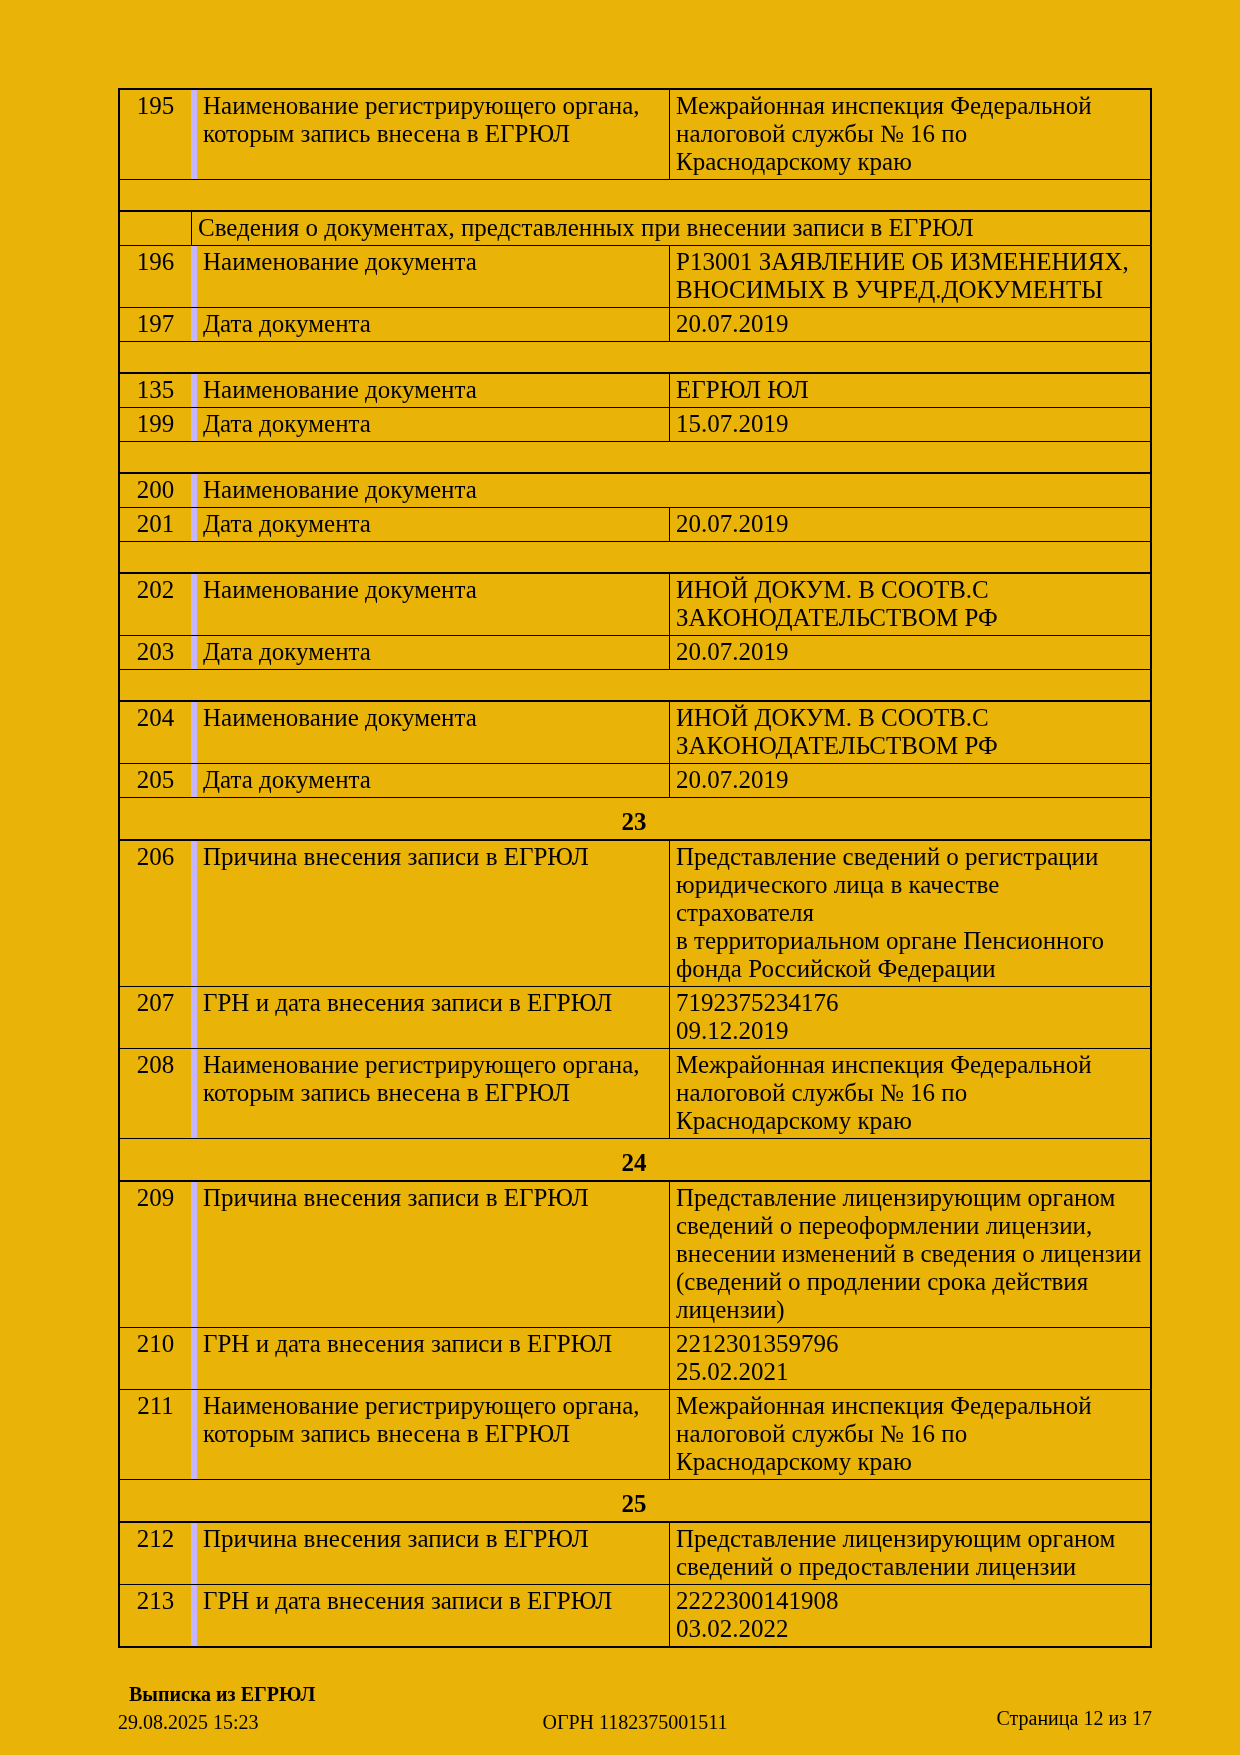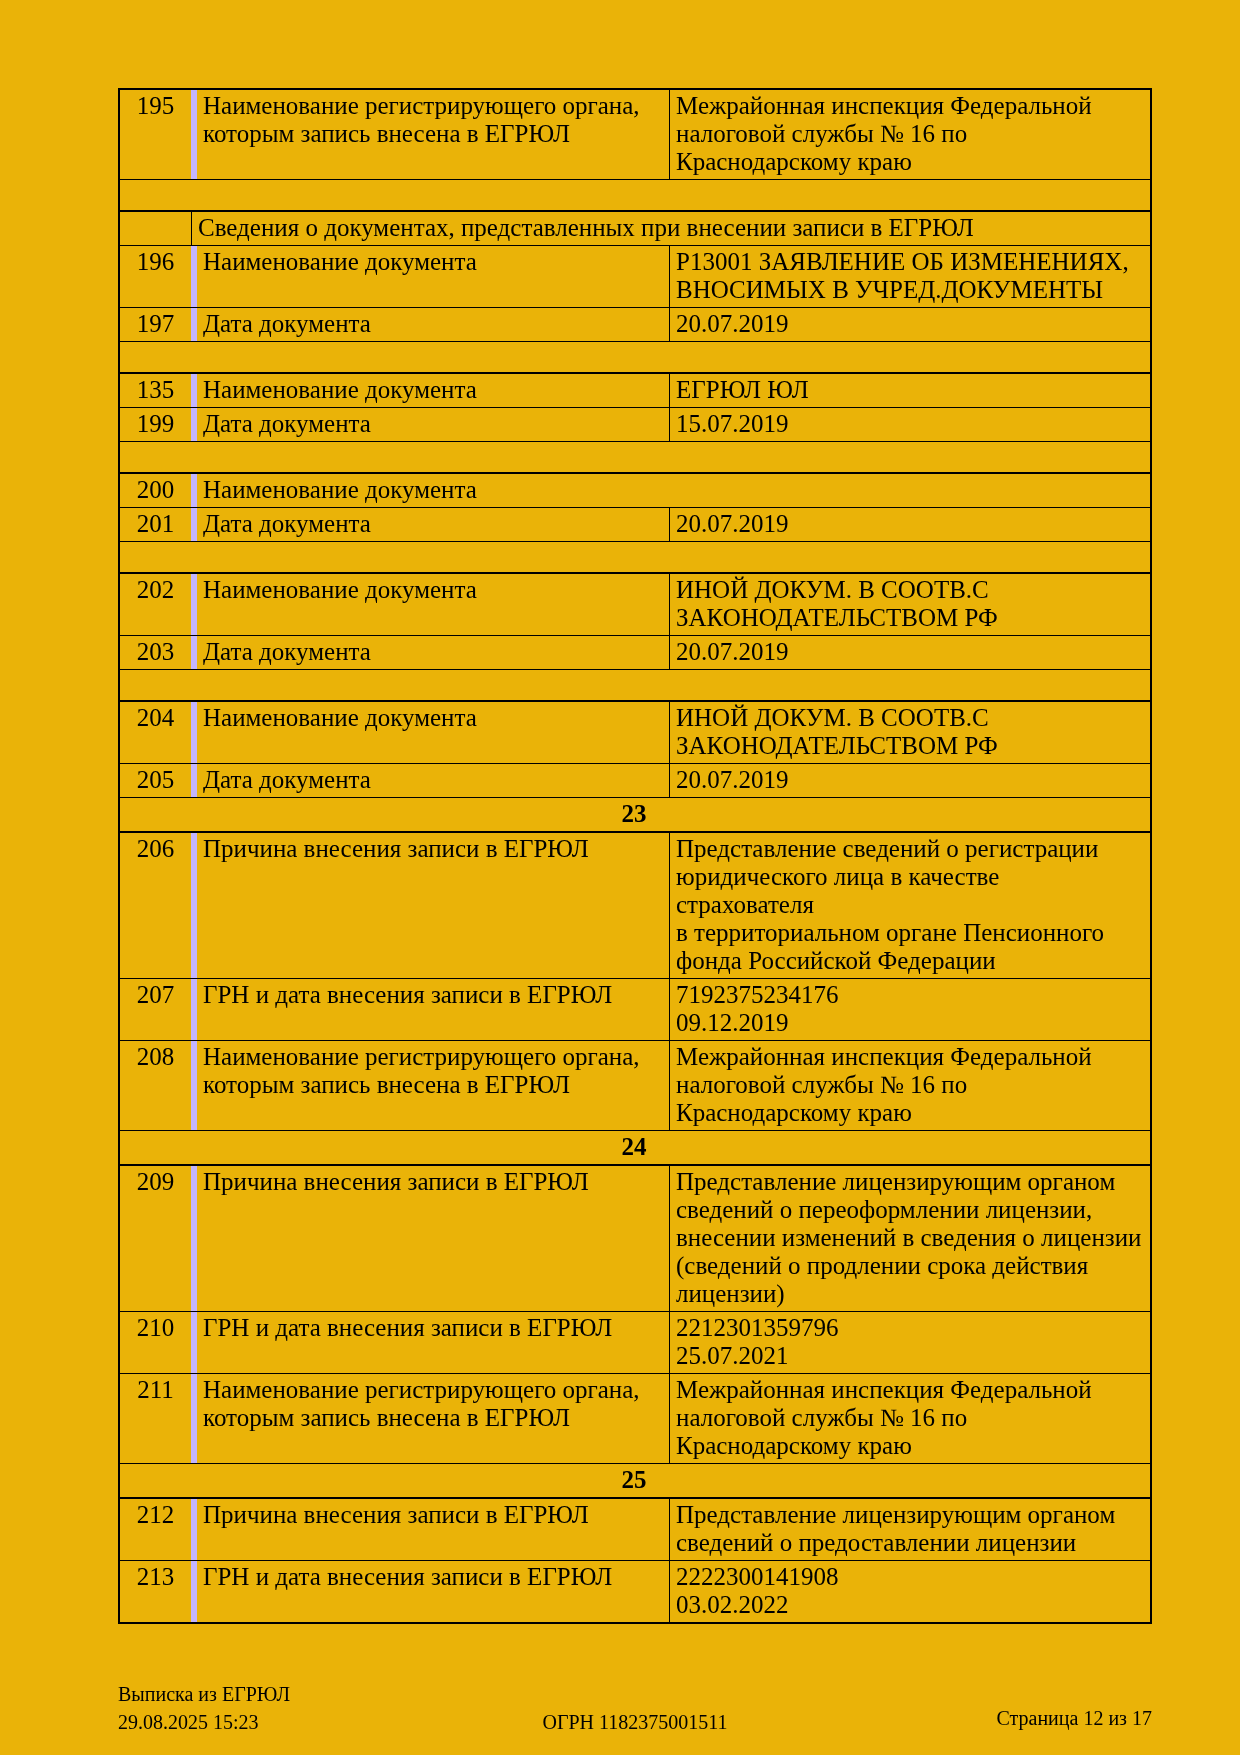--- a/index.html
+++ b/index.html
@@ -57,30 +57,31 @@
   .cell.merged {
     flex: 1;
     border-left: 1px solid #000000;
   }
   .row.spacer { height: 30px; }
   .row.spacer .cell { padding: 0; }
   .row.section .cell {
     flex: 1;
     text-align: center;
     font-weight: bold;
+    margin-top: 8px;
   }
   .footer {
     position: absolute;
     left: 118px;
     top: 1680px;
     width: 1034px;
     font-size: 20px;
     line-height: 28px;
   }
-  .f-doc { font-weight: normal; }
+  .f-doc { font-weight: bold; margin-left: 11px; }
   .f-center {
     position: absolute;
     left: 50%;
     transform: translateX(-50%);
     top: 28px;
     white-space: nowrap;
   }
   .f-right {
     position: absolute;
     right: 0;
@@ -207,21 +208,21 @@
         <div class="cell value">Представление лицензирующим органом
 сведений о переоформлении лицензии,
 внесении изменений в сведения о лицензии
 (сведений о продлении срока действия
 лицензии)</div>
       </div>
       <div class="row data">
         <div class="cell num">210</div>
         <div class="cell label">ГРН и дата внесения записи в ЕГРЮЛ</div>
         <div class="cell value">2212301359796
-25.07.2021</div>
+25.02.2021</div>
       </div>
       <div class="row data">
         <div class="cell num">211</div>
         <div class="cell label">Наименование регистрирующего органа,
 которым запись внесена в ЕГРЮЛ</div>
         <div class="cell value">Межрайонная инспекция Федеральной
 налоговой службы № 16 по
 Краснодарскому краю</div>
       </div>
       <div class="row section">

